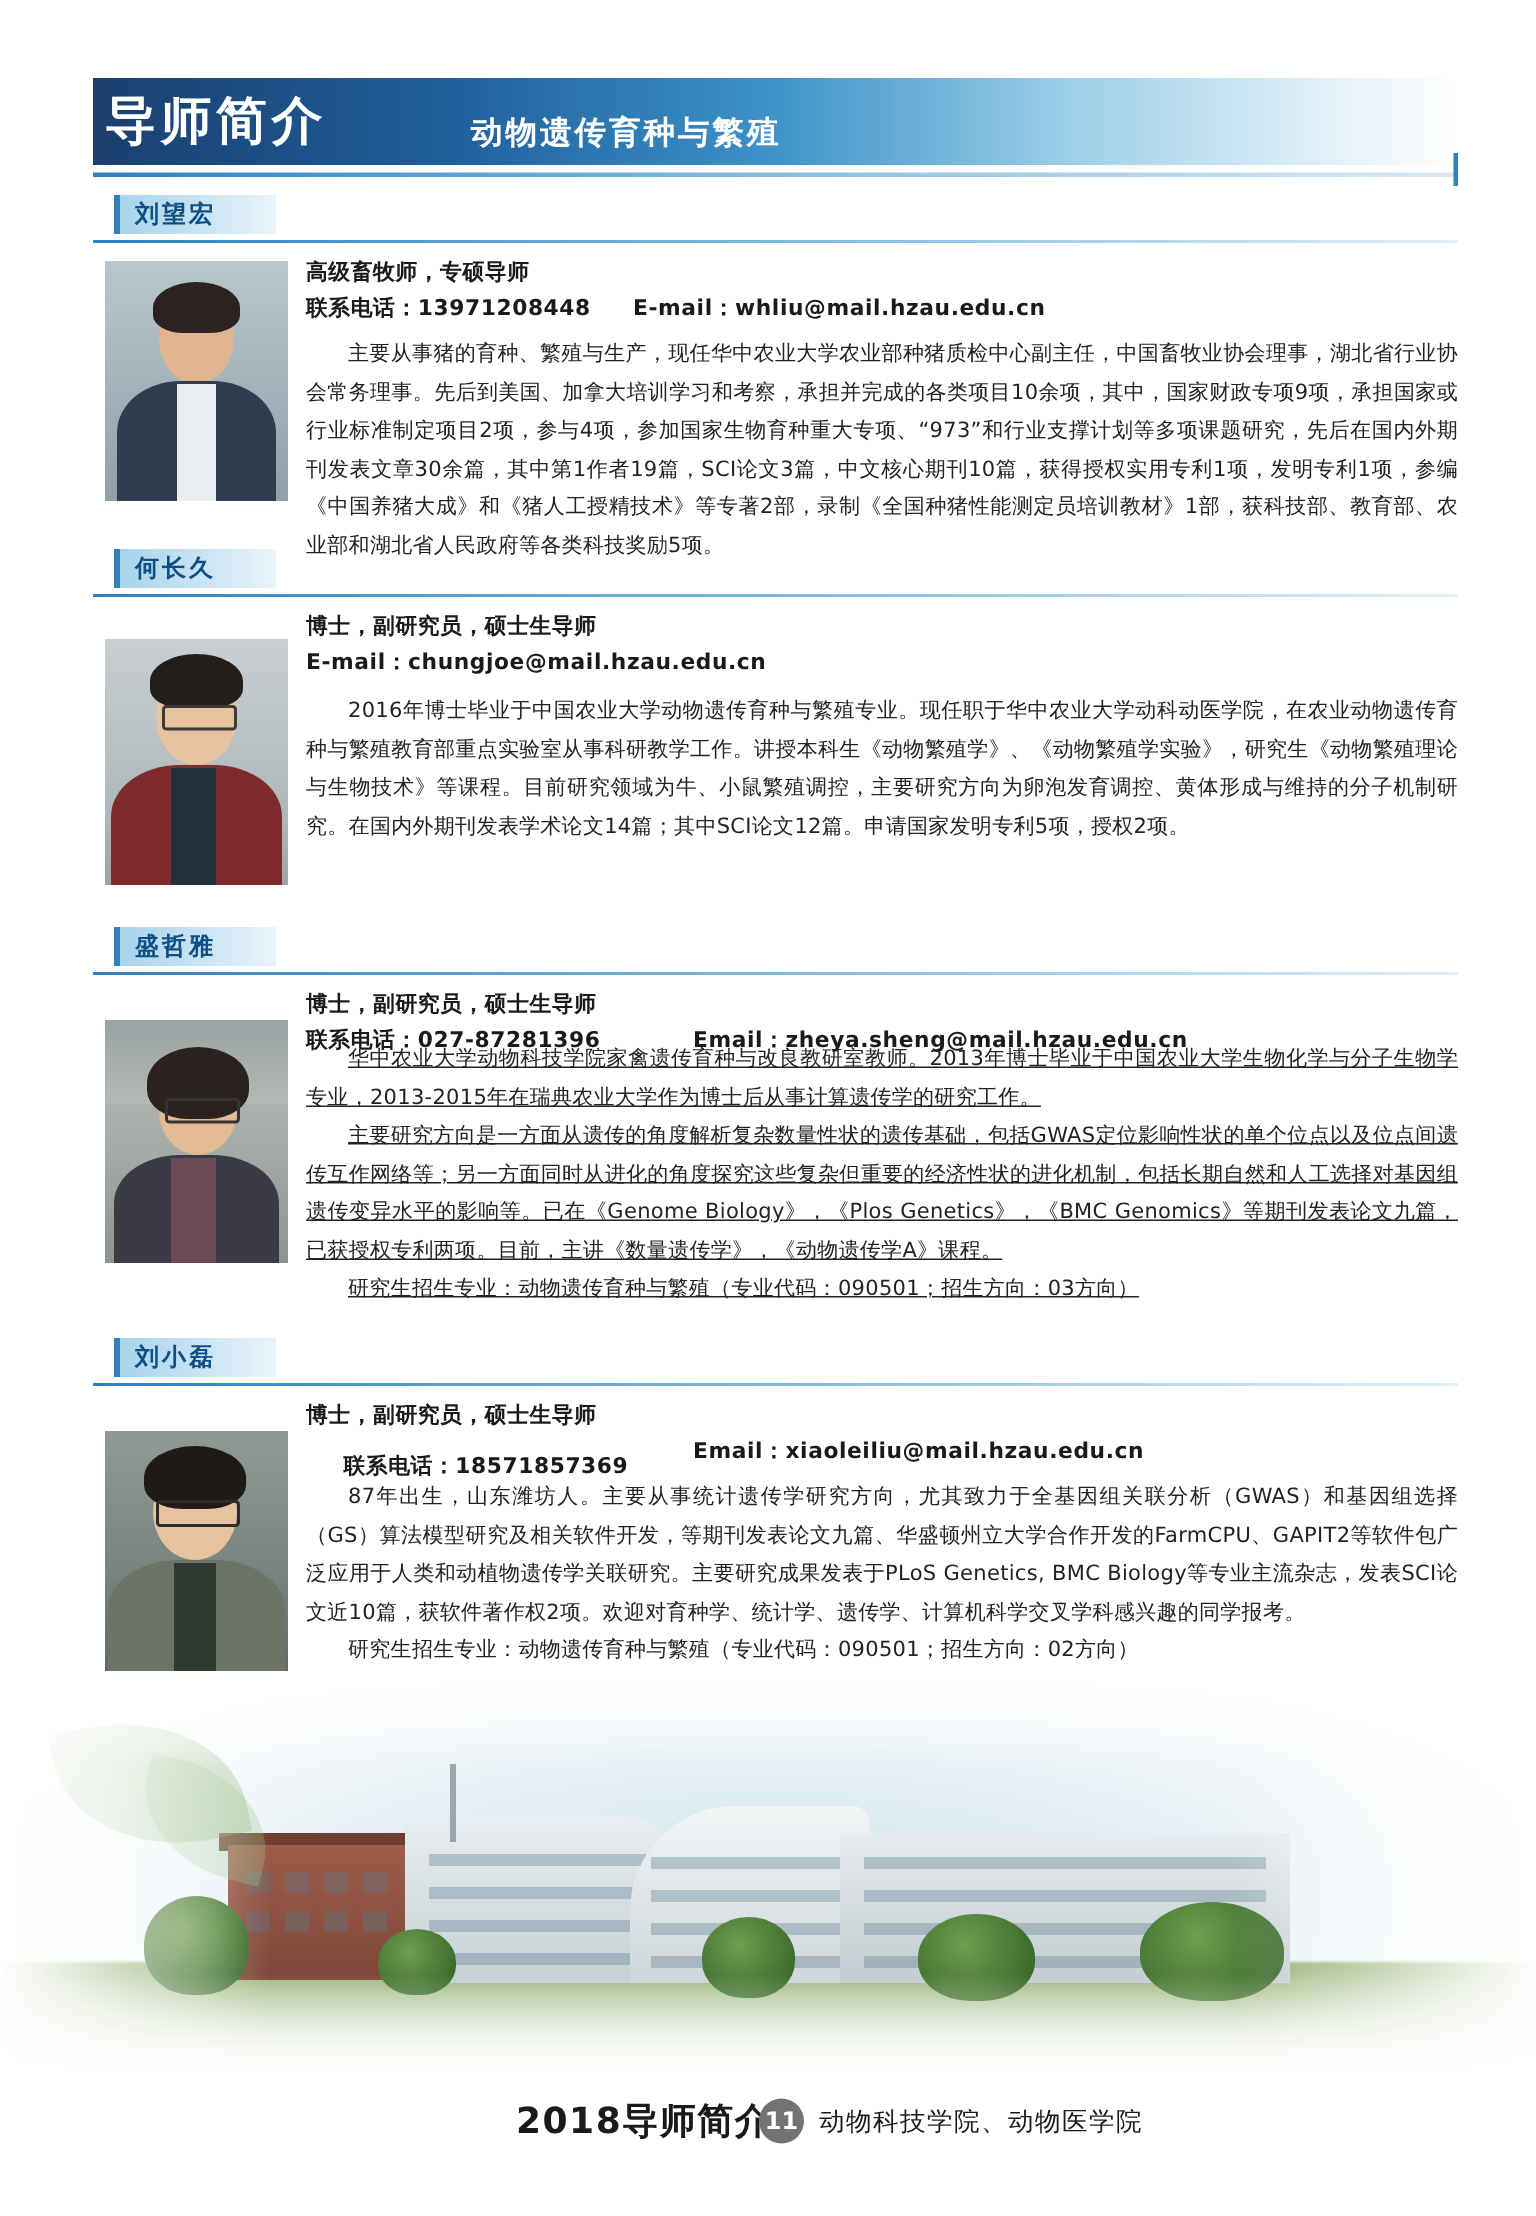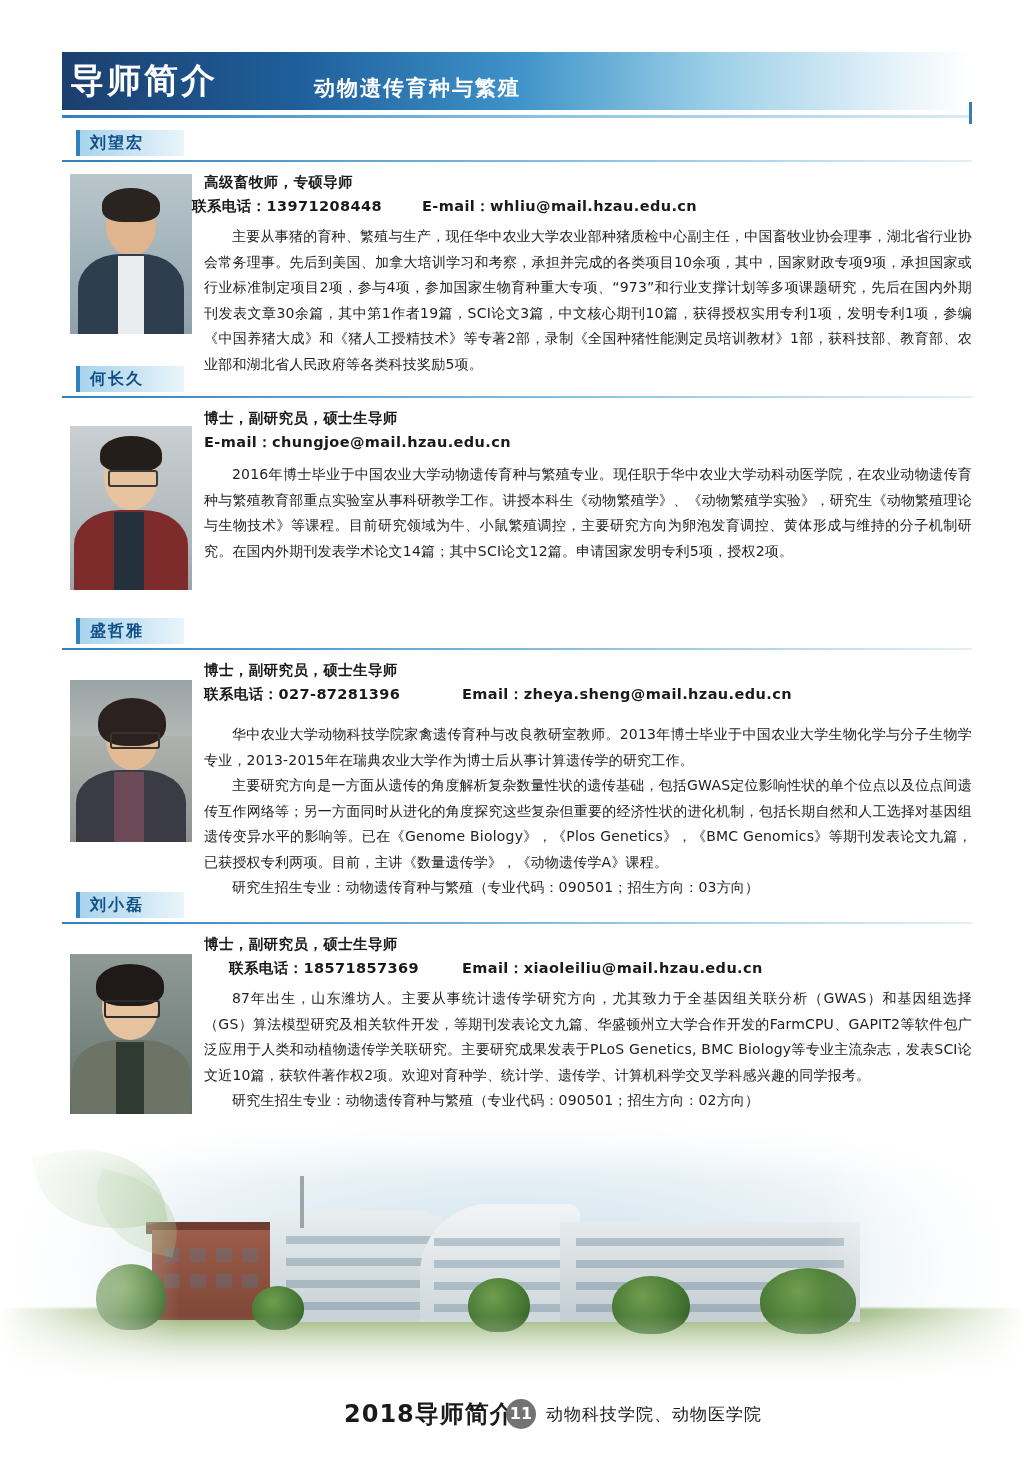--- a/index.html
+++ b/index.html
@@ -320,21 +320,21 @@
     </div>
     <div class="name-underline"></div>
     <div class="photo" style="top:44px;">
       <div class="ph-bg" style="background:linear-gradient(to bottom,#b9c6cc 0%,#9fb0b8 60%,#8fa0a8 100%);"></div>
       <div class="ph-head" style="left:36px;top:22px;width:50px;height:60px;background:#e0b48e;"></div>
       <div class="ph-head" style="left:32px;top:14px;width:58px;height:34px;background:#2a2320;border-radius:50% 50% 35% 35%;"></div>
       <div class="ph-body" style="left:8px;top:80px;width:106px;height:86px;background:#2f3e4e;"></div>
       <div class="ph-body" style="left:48px;top:82px;width:26px;height:80px;background:#e9edf0;border-radius:0;"></div>
     </div>
     <div class="meta" style="left:142px;top:40px;">高级畜牧师，专硕导师</div>
-    <div class="meta" style="left:130px;top:64px;">联系电话：13971208448</div>
+    <div class="meta" style="left:142px;top:64px;">联系电话：13971208448</div>
     <div class="meta" style="left:360px;top:64px;">E-mail：whliu@mail.hzau.edu.cn</div>
     <div class="body-text" style="left:142px;top:94px;width:768px;">
       <p>主要从事猪的育种、繁殖与生产，现任华中农业大学农业部种猪质检中心副主任，中国畜牧业协会理事，湖北省行业协会常务理事。先后到美国、加拿大培训学习和考察，承担并完成的各类项目10余项，其中，国家财政专项9项，承担国家或行业标准制定项目2项，参与4项，参加国家生物育种重大专项、“973”和行业支撑计划等多项课题研究，先后在国内外期刊发表文章30余篇，其中第1作者19篇，SCI论文3篇，中文核心期刊10篇，获得授权实用专利1项，发明专利1项，参编《中国养猪大成》和《猪人工授精技术》等专著2部，录制《全国种猪性能测定员培训教材》1部，获科技部、教育部、农业部和湖北省人民政府等各类科技奖励5项。</p>
     </div>
   </div>
 
   <div class="profile" style="top:366px;">
     <div class="name-tag">
       <span>何长久</span>
     </div>
@@ -364,42 +364,42 @@
       <div style="position:absolute;left:0;top:0;width:122px;height:56px;background:linear-gradient(to bottom,#9aa3a4,#b3b9b6);"></div>
       <div class="ph-head" style="left:36px;top:30px;width:52px;height:60px;background:#e2bb95;"></div>
       <div class="ph-head" style="left:28px;top:18px;width:68px;height:48px;background:#2b2220;border-radius:50% 50% 40% 40%;"></div>
       <div style="position:absolute;left:40px;top:52px;width:46px;height:13px;border:2px solid #333;border-radius:3px;"></div>
       <div class="ph-body" style="left:6px;top:90px;width:110px;height:80px;background:#3b3b46;"></div>
       <div class="ph-body" style="left:44px;top:92px;width:30px;height:74px;background:#6d4a58;border-radius:0;"></div>
     </div>
     <div class="meta" style="left:142px;top:40px;">博士，副研究员，硕士生导师</div>
     <div class="meta" style="left:142px;top:64px;">联系电话：027-87281396</div>
     <div class="meta" style="left:400px;top:64px;">Email：zheya.sheng@mail.hzau.edu.cn</div>
-    <div class="body-text" style="left:142px;top:104px;width:768px;">
+    <div class="body-text" style="left:142px;top:76px;width:768px;text-decoration:underline;">
       <p>华中农业大学动物科技学院家禽遗传育种与改良教研室教师。2013年博士毕业于中国农业大学生物化学与分子生物学专业，2013-2015年在瑞典农业大学作为博士后从事计算遗传学的研究工作。</p>
       <p>主要研究方向是一方面从遗传的角度解析复杂数量性状的遗传基础，包括GWAS定位影响性状的单个位点以及位点间遗传互作网络等；另一方面同时从进化的角度探究这些复杂但重要的经济性状的进化机制，包括长期自然和人工选择对基因组遗传变异水平的影响等。已在《Genome Biology》，《Plos Genetics》，《BMC Genomics》等期刊发表论文九篇，已获授权专利两项。目前，主讲《数量遗传学》，《动物遗传学A》课程。</p>
       <p>研究生招生专业：动物遗传育种与繁殖（专业代码：090501；招生方向：03方向）</p>
     </div>
   </div>
 
   <div class="profile" style="top:892px;">
     <div class="name-tag">
       <span>刘小磊</span>
     </div>
     <div class="name-underline"></div>
     <div class="photo" style="top:62px;height:160px;">
       <div class="ph-bg" style="background:linear-gradient(to bottom,#8f9a96 0%,#76837e 60%,#5f6c68 100%);"></div>
       <div class="ph-head" style="left:32px;top:22px;width:56px;height:64px;background:#e6c29e;"></div>
       <div class="ph-head" style="left:26px;top:10px;width:68px;height:42px;background:#1f1a18;border-radius:50% 50% 38% 38%;"></div>
       <div style="position:absolute;left:34px;top:46px;width:52px;height:14px;border:2px solid #2c2c2c;border-radius:3px;"></div>
       <div class="ph-body" style="left:2px;top:86px;width:118px;height:82px;background:#6d7466;"></div>
       <div class="ph-body" style="left:46px;top:88px;width:28px;height:78px;background:#2f3a33;border-radius:0;"></div>
     </div>
     <div class="meta" style="left:142px;top:40px;">博士，副研究员，硕士生导师</div>
-    <div class="meta" style="left:142px;top:64px;padding-left:25px;">联系电话：18571857369</div>
+    <div class="meta" style="left:142px;top:74px;padding-left:25px;">联系电话：18571857369</div>
     <div class="meta" style="left:400px;top:64px;">Email：xiaoleiliu@mail.hzau.edu.cn</div>
     <div class="body-text" style="left:142px;top:94px;width:768px;">
       <p>87年出生，山东潍坊人。主要从事统计遗传学研究方向，尤其致力于全基因组关联分析（GWAS）和基因组选择（GS）算法模型研究及相关软件开发，等期刊发表论文九篇、华盛顿州立大学合作开发的FarmCPU、GAPIT2等软件包广泛应用于人类和动植物遗传学关联研究。主要研究成果发表于PLoS Genetics, BMC Biology等专业主流杂志，发表SCI论文近10篇，获软件著作权2项。欢迎对育种学、统计学、遗传学、计算机科学交叉学科感兴趣的同学报考。</p>
       <p>研究生招生专业：动物遗传育种与繁殖（专业代码：090501；招生方向：02方向）</p>
     </div>
   </div>
 
   <div class="footer-photo">
     <div class="fp-sky"></div>
     <div class="fp-ground"></div>

